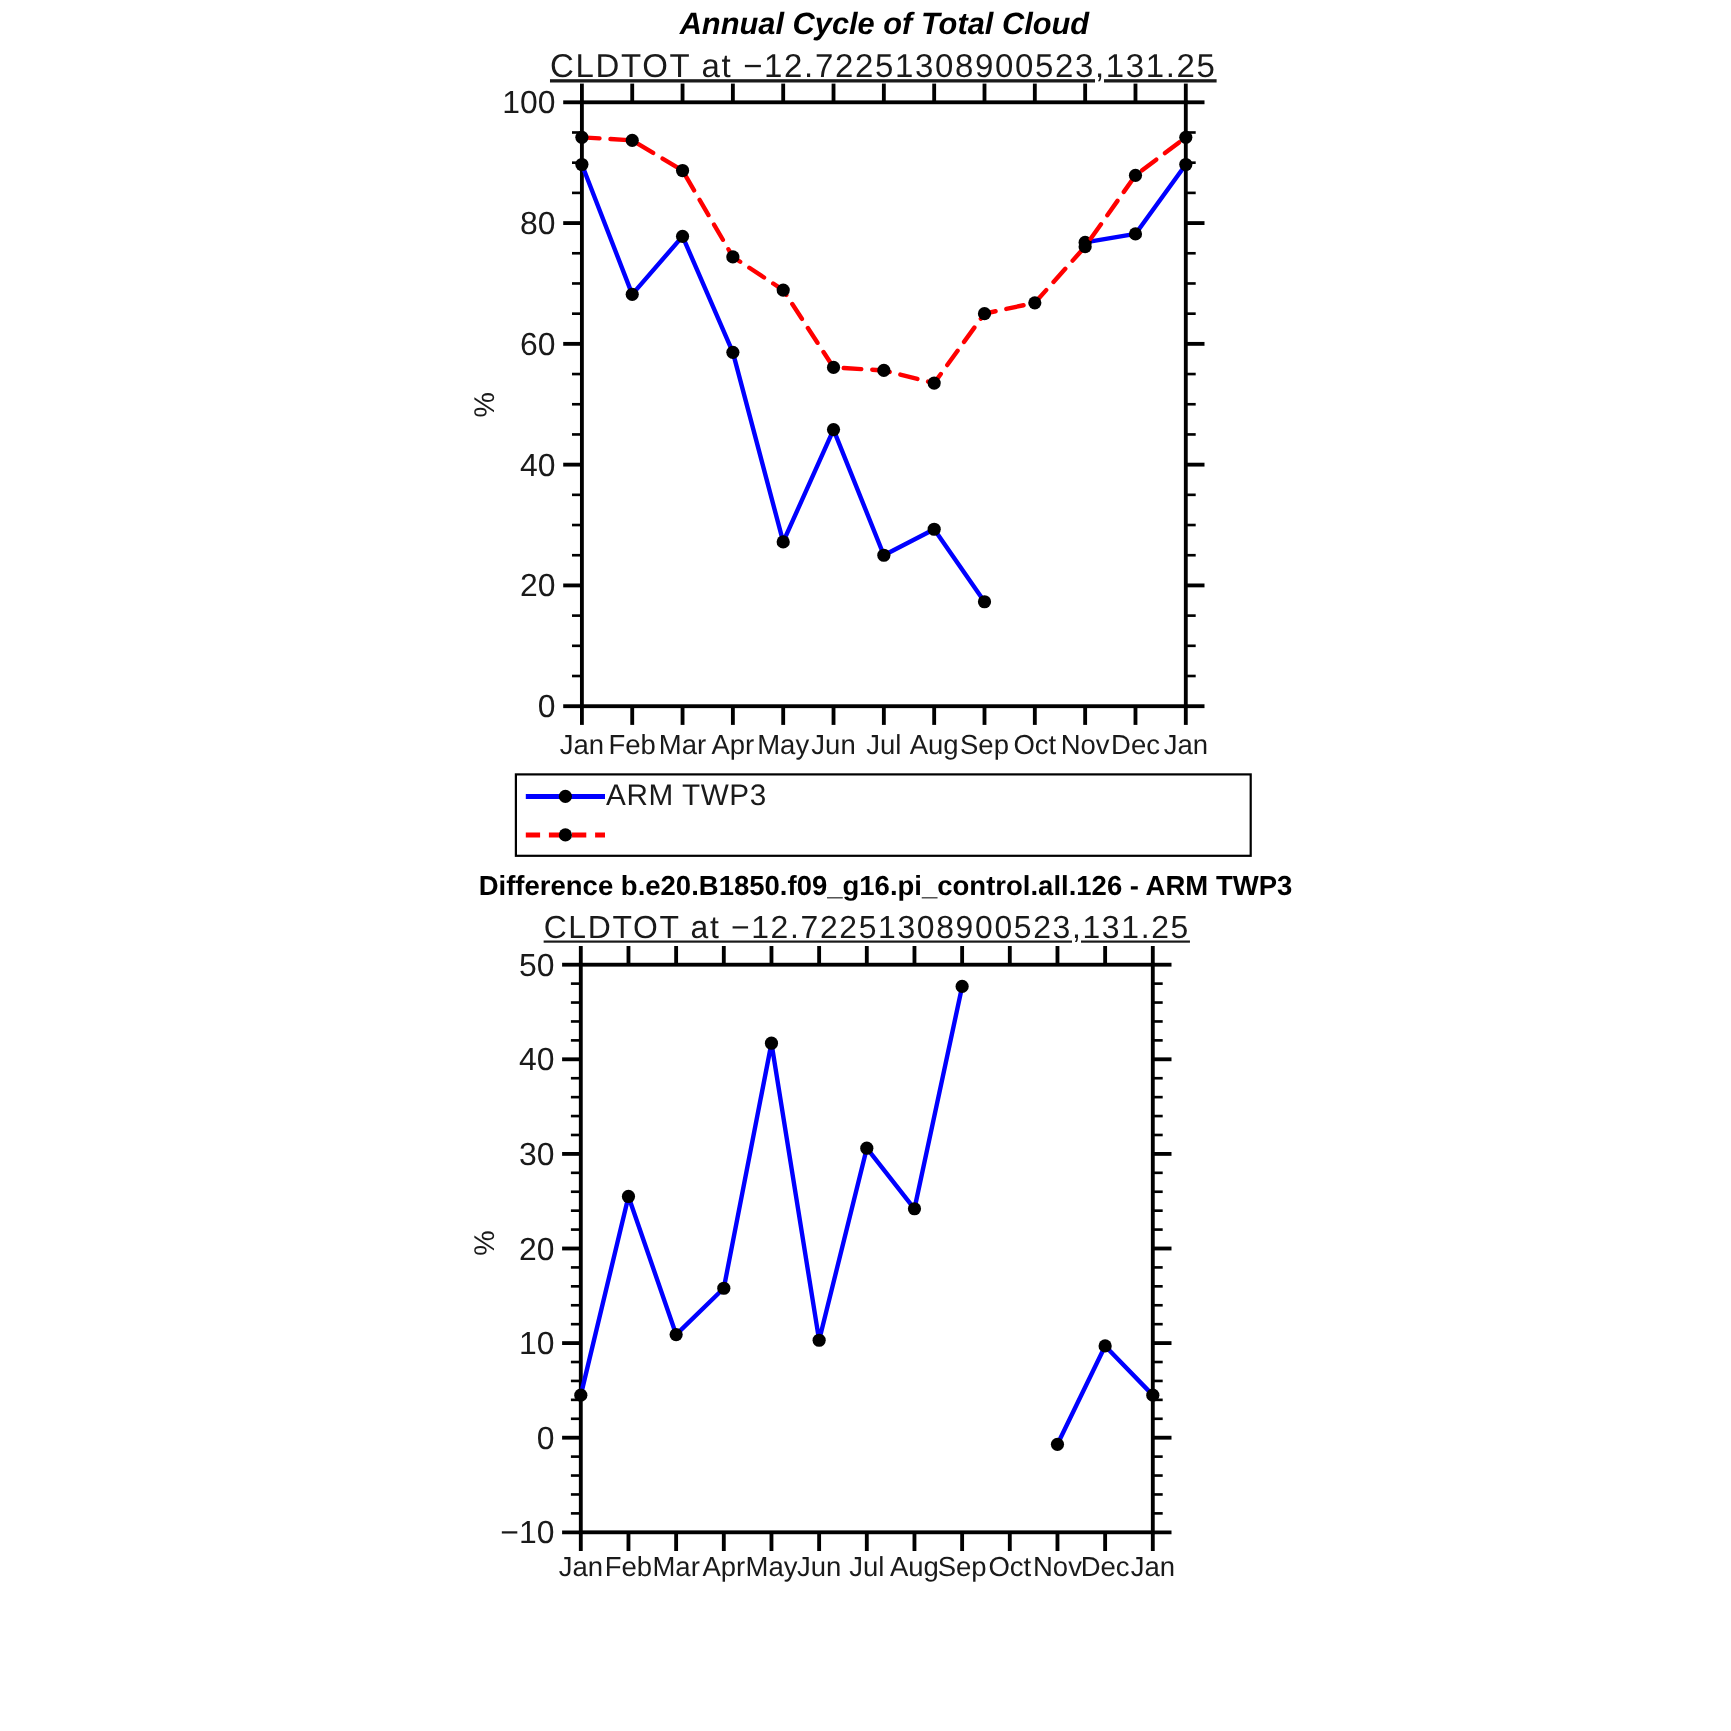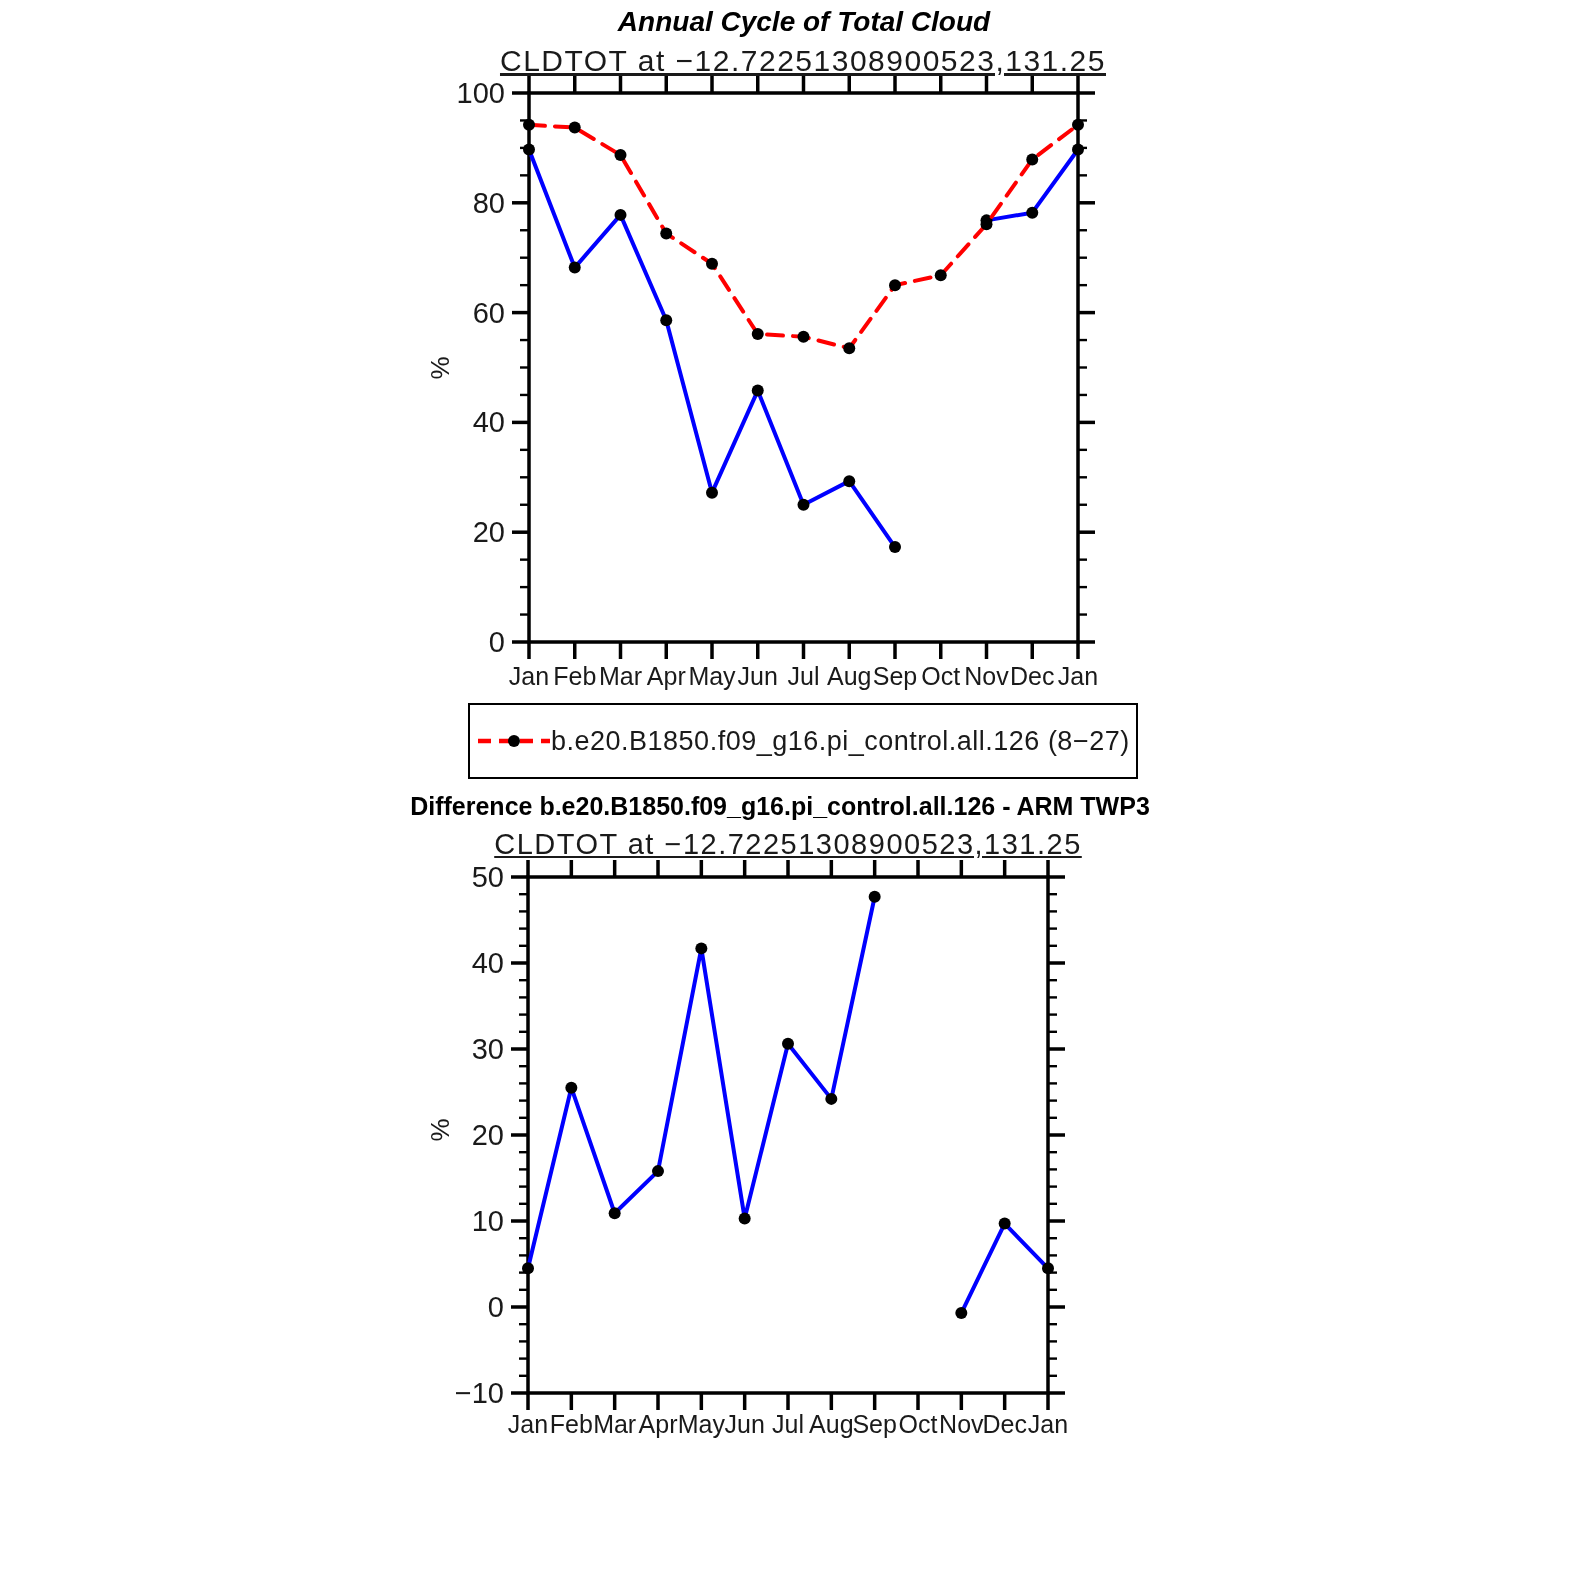--- a/index.html
+++ b/index.html
@@ -5,21 +5,21 @@
   html,body{margin:0;padding:0;background:#ffffff;}
   body{
     width:1574px;height:1574px;position:relative;overflow:hidden;
     font-family:"Liberation Sans", sans-serif;color:#000;
   }
   .abs{position:absolute;}
   .chart-title{
     font-weight:bold;text-align:center;white-space:nowrap;
   }
   #title1{left:304px;top:6px;width:1000px;font-size:28px;font-style:italic;}
-  #title2{left:280px;top:792px;width:1000px;font-size:25px;}
+  #title2{left:305px;top:792px;width:1000px;font-size:25px;}
   .chart-subtitle{
     font-weight:normal;text-align:center;white-space:nowrap;letter-spacing:1.5px;
     color:#1a1a1a;
     text-decoration:underline;
   }
   #subtitle1{left:303px;top:44px;width:1000px;font-size:30px;}
   #subtitle2{left:288px;top:828px;width:1000px;font-size:29px;}
   .ylab{
     width:48px;height:36px;display:flex;align-items:center;justify-content:center;
     transform:rotate(-90deg);font-size:26px;color:#1a1a1a;
@@ -291,18 +291,24 @@
     <circle cx="831.3333333333333" cy="1098.88" r="6" fill="#000000"></circle>
     <circle cx="874.6666666666667" cy="896.78" r="6" fill="#000000"></circle>
     <circle cx="961.3333333333333" cy="1313.02" r="6" fill="#000000"></circle>
     <circle cx="1004.6666666666667" cy="1223.58" r="6" fill="#000000"></circle>
     <circle cx="1048" cy="1268.3" r="6" fill="#000000"></circle>
   </svg>
 
 <div class="abs" id="legend">
   <div class="legend-row">
     <svg width="74" height="16">
+      <line x1="1" y1="8" x2="73" y2="8" stroke-width="4.5" stroke="#0000ff"></line>
+      <circle cx="37" cy="8" r="6" fill="#000000"></circle>
+    </svg>
+    <span class="legend-label">ARM TWP3</span>
+  </div>
+  <div class="legend-row">
+    <svg width="74" height="16">
       <line x1="1" y1="8" x2="73" y2="8" stroke-width="4.5" stroke="#ff0000" stroke-dasharray="13 8"></line>
       <circle cx="37" cy="8" r="6" fill="#000000"></circle>
     </svg>
-    <span class="legend-label">b.e20.B1850.f09_g16.pi_control.all.126 (8−27)</span>
   </div>
 </div>
 
 </body></html>

